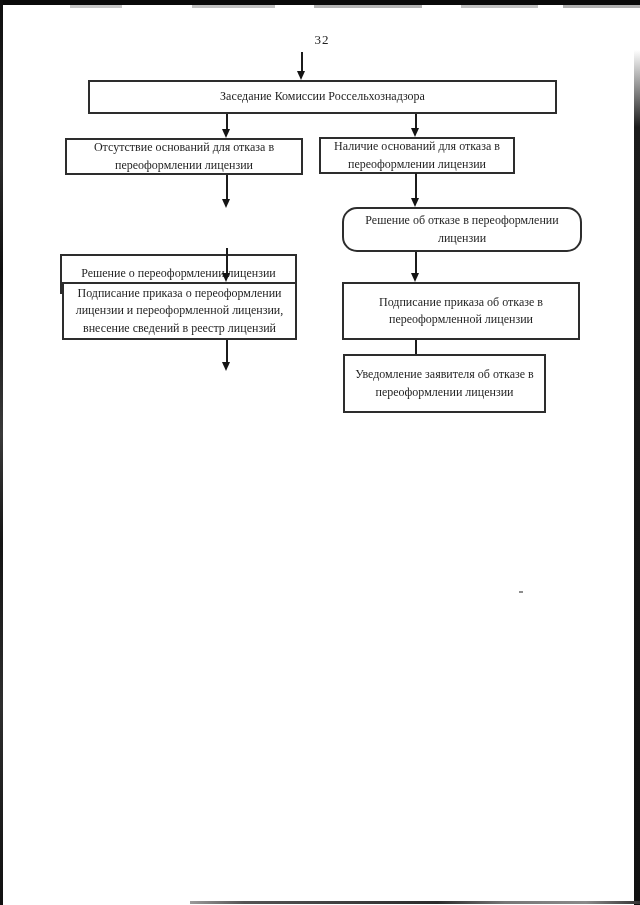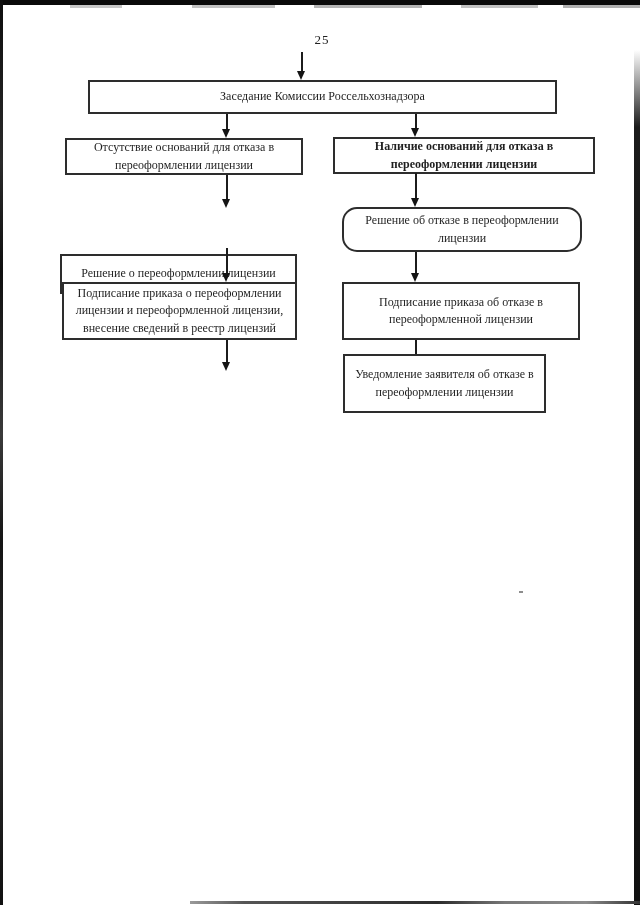--- a/index.html
+++ b/index.html
@@ -83,35 +83,35 @@
 
 <div class="page">
 
   <div class="top-bar"></div>
   <div class="top-bar-smudge"></div>
   <div class="left-bar"></div>
   <div class="right-bar"></div>
   <div class="bottom-line"></div>
   <div class="speck" style="left:519px; top:591px; width:4px; height:2px;"></div>
 
-  <div class="pagenum">25</div>
+  <div class="pagenum">32</div>
 
   <div class="shaft" style="left:301px; top:52px; height:20px;"></div>
   <div class="ahead" style="left:297px; top:71px;"></div>
 
   <div class="fbox" style="left:88px; top:80px; width:469px; height:34px;text-align:center;">Заседание Комиссии Россельхознадзора</div>
 
   <div class="shaft" style="left:226px; top:114px; height:17px;"></div>
   <div class="ahead" style="left:222px; top:129px;"></div>
   <div class="shaft" style="left:415px; top:114px; height:15px;"></div>
   <div class="ahead" style="left:411px; top:128px;"></div>
 
   <div class="fbox" style="left:65px; top:138px; width:238px; height:37px;">Отсутствие оснований для отказа в
 переоформлении лицензии</div>
-  <div class="fbox" style="left:333px; top:137px; width:262px; height:37px;font-weight:bold;">Наличие оснований для отказа в
+  <div class="fbox" style="left:319px; top:137px; width:196px; height:37px;">Наличие оснований для отказа в
 переоформлении лицензии</div>
 
   <div class="shaft" style="left:226px; top:175px; height:26px;"></div>
   <div class="ahead" style="left:222px; top:199px;"></div>
   <div class="shaft" style="left:415px; top:173px; height:26px;"></div>
   <div class="ahead" style="left:411px; top:198px;"></div>
 
   <div class="fbox" style="left:60px; top:208px; width:237px; height:40px;margin-top:46px;">Решение о переоформлении лицензии</div>
   <div class="fbox" style="left:342px; top:207px; width:240px; height:45px;border-radius:15px;">Решение об отказе в переоформлении
 лицензии</div>

